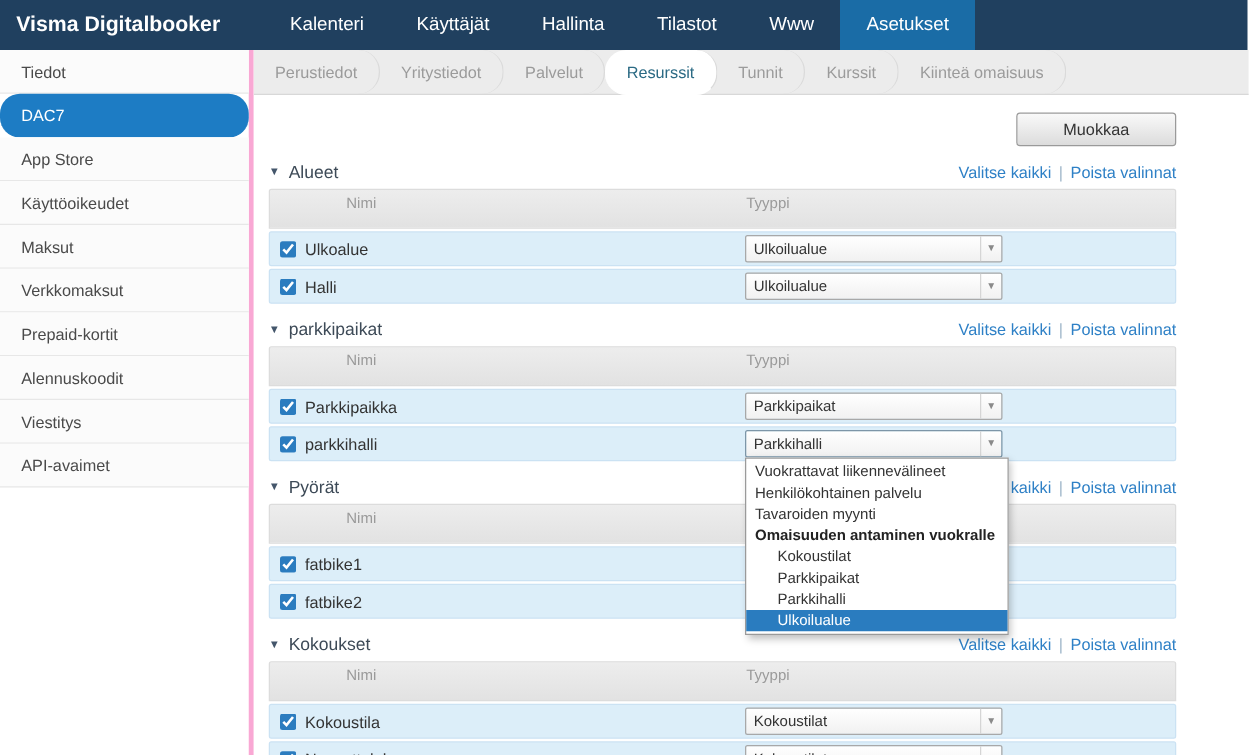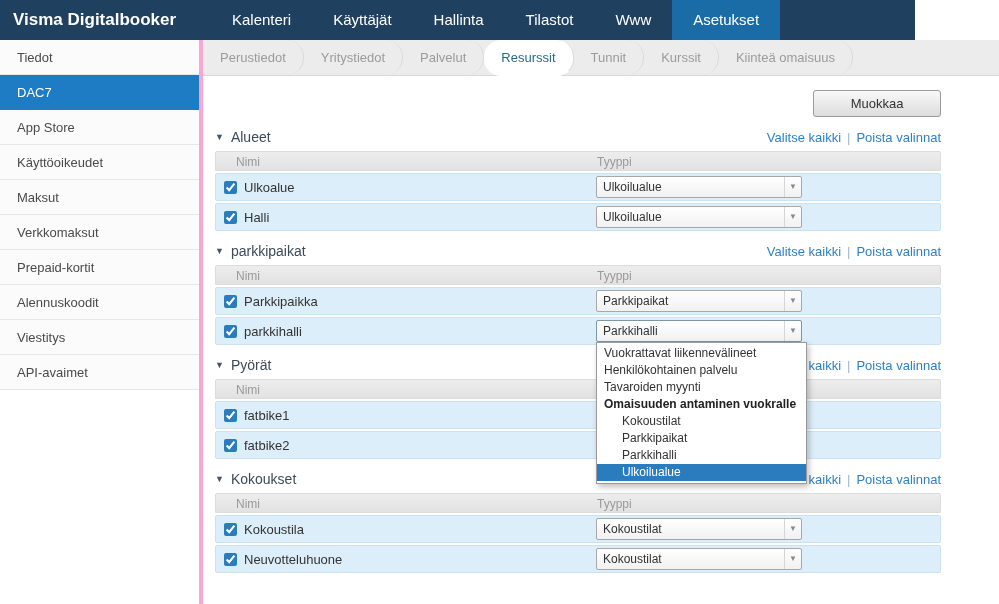--- a/index.html
+++ b/index.html
@@ -4,34 +4,34 @@
 <style>
   * { box-sizing: border-box; }
   html,body { margin:0; padding:0; }
   body {
     width:999px; height:604px; overflow:hidden;
     font-family:"Liberation Sans", sans-serif;
     background:#fff; position:relative;
   }
 
   
-  .navbar { position:absolute; top:0; left:0; width:915px; height:40px;
+  .navbar { position:absolute; top:0; left:0; width:998px; height:40px;
     background:#20405f; display:flex; align-items:stretch; }
   .brand { width:211px; padding-left:13px; color:#fff; font-size:17px;
     font-weight:bold; line-height:40px; white-space:nowrap; }
   .nav-item { color:#fff; font-size:15px; line-height:40px; padding:0 21px;
     cursor:pointer; white-space:nowrap; }
   .nav-item.active { background:#1a6ca6; }
 
   
   .sidebar { position:absolute; top:40px; left:0; width:203px; bottom:0;
     background:#fff; border-right:4px solid #f9a8d4; }
   .side-item { height:35px; line-height:35px; padding-left:17px; font-size:13px;
     color:#4a4a4a; border-bottom:1px solid #e7e7e7; background:#fbfbfb; cursor:pointer; }
-  .side-item.active { background:#1d7cc4; color:#fff; border-bottom-color:#1d7cc4; }
+  .side-item.active { background:#1d7cc4; color:#fff; border-bottom-color:#1d7cc4;border-radius:16px; }
 
   
   .main { position:absolute; top:40px; left:203px; right:0; bottom:0; background:#fff; overflow:hidden; }
   .tabbar { height:36px; background:#ececec; border-bottom:1px solid #d8d8d8; display:flex; }
   .tab { line-height:36px; padding:0 17px; font-size:13px; color:#9b9b9b;
     border-right:1px solid #dadada; cursor:pointer; white-space:nowrap;border-radius:17px; }
   .tab.active { background:#fff; color:#2b6a84; border-bottom:1px solid #fff; margin-bottom:-1px; }
 
   .content { position:relative; padding:14px 58px 0 12px; }
 
@@ -40,23 +40,23 @@
     border-radius:3px; font-size:13px; color:#333; cursor:pointer;
     font-family:"Liberation Sans", sans-serif; }
 
   .sec-head { display:flex; align-items:center; margin:12px 0 6px; }
   .caret { font-size:9px; color:#44566b; margin-right:7px; cursor:pointer; }
   .sec-title { font-size:14px; color:#3d4a57; }
   .sec-links { margin-left:auto; font-size:13px; white-space:nowrap; }
   .link { color:#2e80c6; cursor:pointer; text-decoration:none; }
   .sep { color:#9fb6c9; margin:0 6px; }
 
-  .thead { position:relative; height:20px; line-height:20px; margin-bottom:2px;
+  .thead { position:relative; height:32px; line-height:20px; margin-bottom:2px;
     background:linear-gradient(#ededed,#e2e2e2); border:1px solid #dcdcdc;
-    border-radius:2px 2px 0 0; font-size:12px; color:#9a9a9a; }
+    border-radius:2px 2px 0 0; font-size:12px; color:#9a9a9a;padding-left:41px; }
   .th-name { padding-left:20px; }
   .th-type { position:absolute; left:381px; top:0; }
 
   .row { position:relative; height:28px; margin-bottom:2px; display:flex; align-items:center;
     background:#dceef9; border:1px solid #cbe2f3; border-radius:2px; }
   .row input[type=checkbox] { margin:0 7px 0 8px; width:13px; height:13px; accent-color:#2b7cbf; }
   .row-name { font-size:13px; color:#333; }
 
   .cell-type { position:absolute; left:380px; top:2px; width:206px; }
   .select { height:22px; background:linear-gradient(#ffffff,#f1f1f1);

